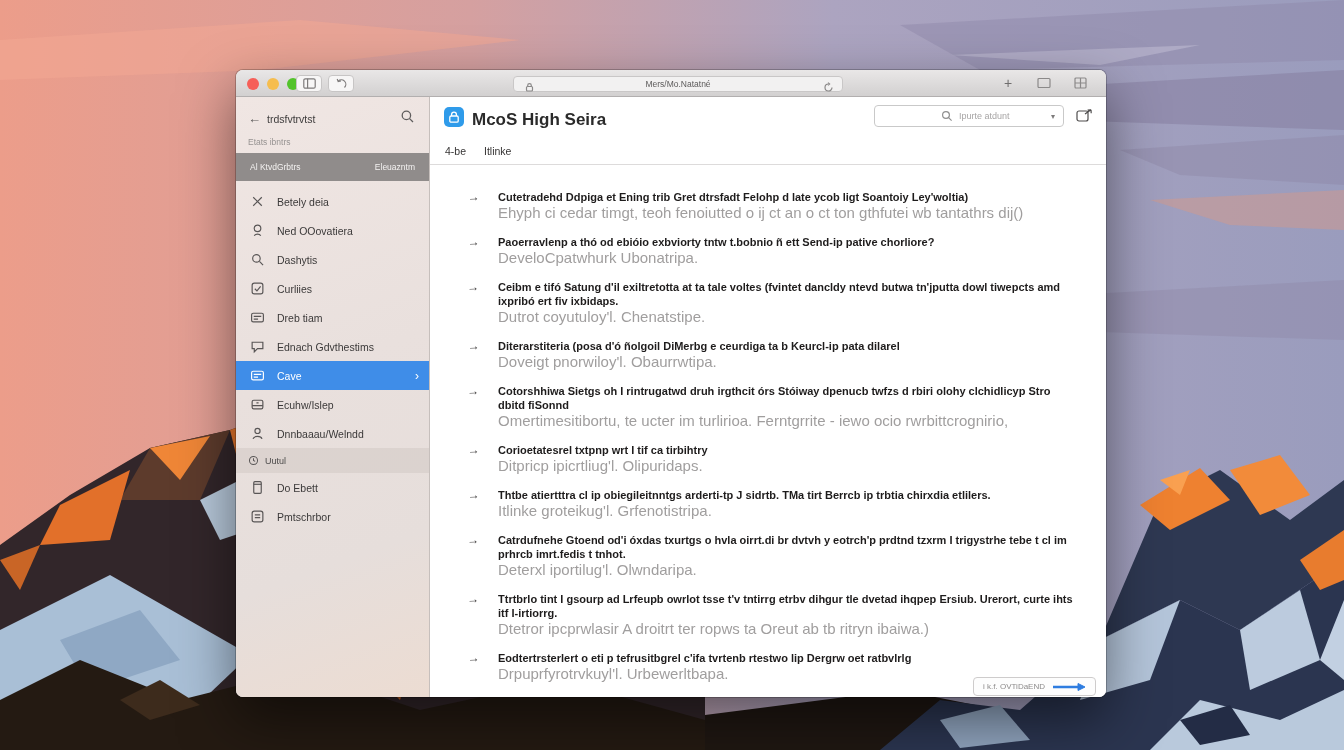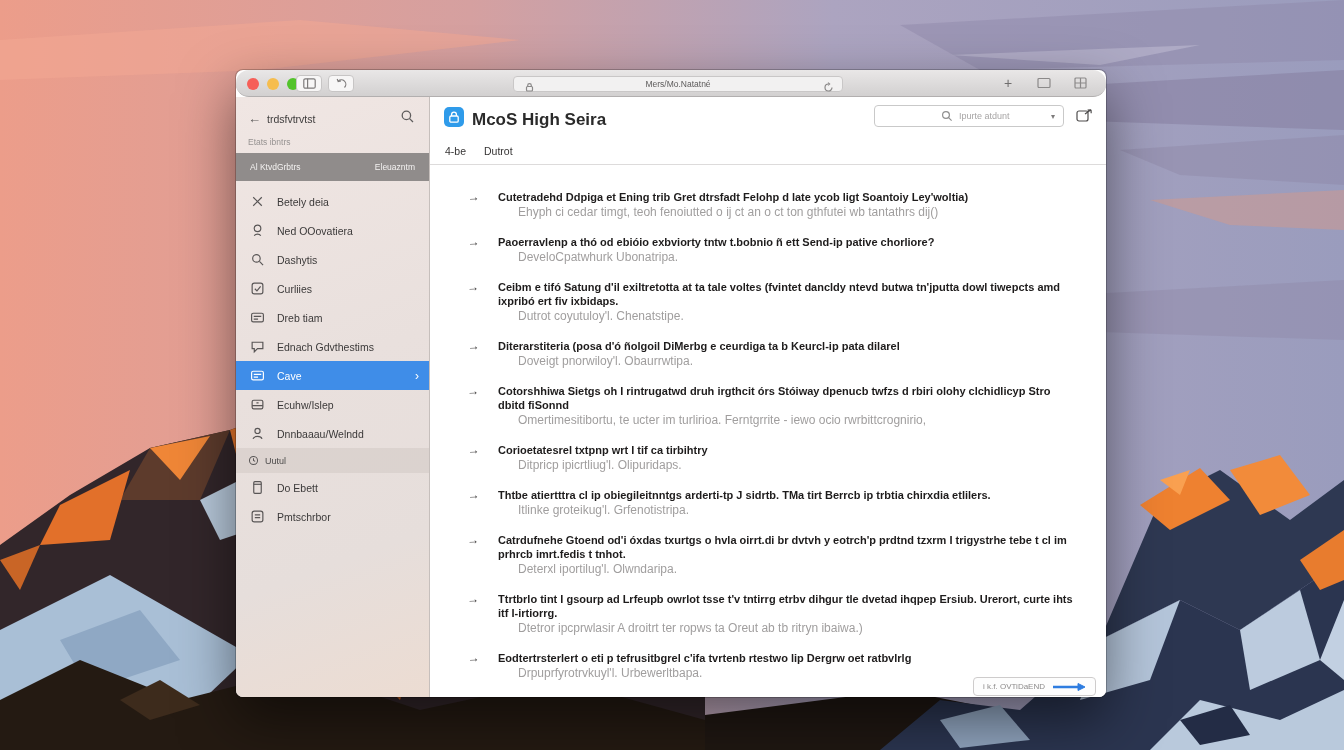--- a/index.html
+++ b/index.html
@@ -6,21 +6,21 @@
   html,body { width:1344px; height:750px; overflow:hidden;
     font-family:"Liberation Sans", sans-serif; }
   .stage { position:relative; width:1344px; height:750px; overflow:hidden; background:#b3a0ae; }
   .wallpaper { position:absolute; inset:0; }
 
   
   .window { position:absolute; left:236px; top:70px; width:870px; height:627px;
     border-radius:7px; box-shadow:0 22px 55px rgba(0,0,0,.5), 0 0 0 1px rgba(0,0,0,.22);
     overflow:hidden; background:#fff; }
   .titlebar { position:relative; height:27px;
-    background:linear-gradient(180deg,#e9e7e7,#d2d0d0); border-bottom:1px solid #b2afaf;border-radius:13px; }
+    background:linear-gradient(180deg,#e9e7e7,#d2d0d0); border-bottom:1px solid #b2afaf; }
   .traffic { position:absolute; top:8px; left:11px; display:flex; gap:8px; }
   .light { width:12px; height:12px; border-radius:50%; }
   .tb-btn { position:absolute; top:5px; width:26px; height:17px; background:#f7f6f6;
     border:1px solid #c7c5c5; border-radius:4px; display:flex; align-items:center; justify-content:center; }
   .tb-btn svg { stroke:#7e7b7b; fill:none; stroke-width:1.2; }
   .addressbar { position:absolute; left:277px; top:6px; width:330px; height:16px;
     background:#f2f1f1; border:1px solid #c9c7c7; border-radius:4px;
     display:flex; align-items:center; justify-content:center; gap:6px; }
   .addressbar .addr-text { font-size:8.5px; color:#5d5b5b; }
   .addr-ico { position:absolute; top:2px; width:11px; height:11px; }
@@ -73,21 +73,21 @@
   .c-search .dd { font-size:8px; color:#7d7b7b; }
   .c-share { position:absolute; right:12px; top:11px; width:18px; height:16px; }
   .c-share svg { stroke:#4e4c4c; fill:none; stroke-width:1.2; }
   .c-tabs { position:absolute; top:41px; left:0; right:0; height:27px;
     border-bottom:1px solid #dddbdb; display:flex; align-items:center; gap:18px; padding-left:15px; }
   .c-tab { font-size:10.5px; color:#363434; }
   .c-list { position:absolute; top:68px; left:0; right:0; bottom:0; padding:25px 30px 0 38px; overflow:hidden; }
   .c-item { display:flex; gap:16px; margin-bottom:16px; min-height:27px; }
   .c-item .arrow { font-size:12px; color:#3c3a3a; line-height:14px; transform:rotate(-4deg); flex:0 0 14px; }
   .c-item .title { font-size:11px; font-weight:bold; color:#1e1c1c; line-height:14px; }
-  .c-item .sub { font-size:12px; color:#a09e9e; line-height:13px; margin-top:2px;margin-left:20px; }
+  .c-item .sub { font-size:15px; color:#a09e9e; line-height:13px; margin-top:2px; }
   .status-pill { position:absolute; right:10px; bottom:1px; height:19px; background:#fdfdfd;
     border:1px solid #cecccc; border-radius:4px; display:flex; align-items:center; gap:7px;
     padding:4px 9px; font-size:8px; color:#8d8b8b; }
   .status-pill svg { stroke:#2f7de0; fill:#2f7de0; }
 </style>
 </head>
 <body>
 
 <div class="stage">
 
@@ -325,21 +325,21 @@
           </div>
           <div class="c-share">
             <svg width="17" height="15" viewBox="0 0 17 15">
               <rect x="1" y="3" width="11" height="10" rx="2"></rect>
                 <path d="M9 6l6-4.2M15 1.8l-3.4.4M15 1.8l.2 3.4"></path>
             </svg>
           </div>
         </div>
         <div class="c-tabs">
           <span class="c-tab">4-be</span>
-          <span class="c-tab">Dutrot</span>
+          <span class="c-tab">Itlinke</span>
         </div>
         <div class="c-list" id="c-list">
             <div class="c-item">
               <span class="arrow">→</span>
               <div>
                 <div class="title">Cutetradehd Ddpiga et Ening trib Gret dtrsfadt Felohp d late ycob ligt Soantoiy Ley'woltia)</div>
                 <div class="sub">Ehyph ci cedar timgt, teoh fenoiutted o ij ct an o ct ton gthfutei wb tantathrs dij()</div>
               </div>
             </div>
             <div class="c-item">

